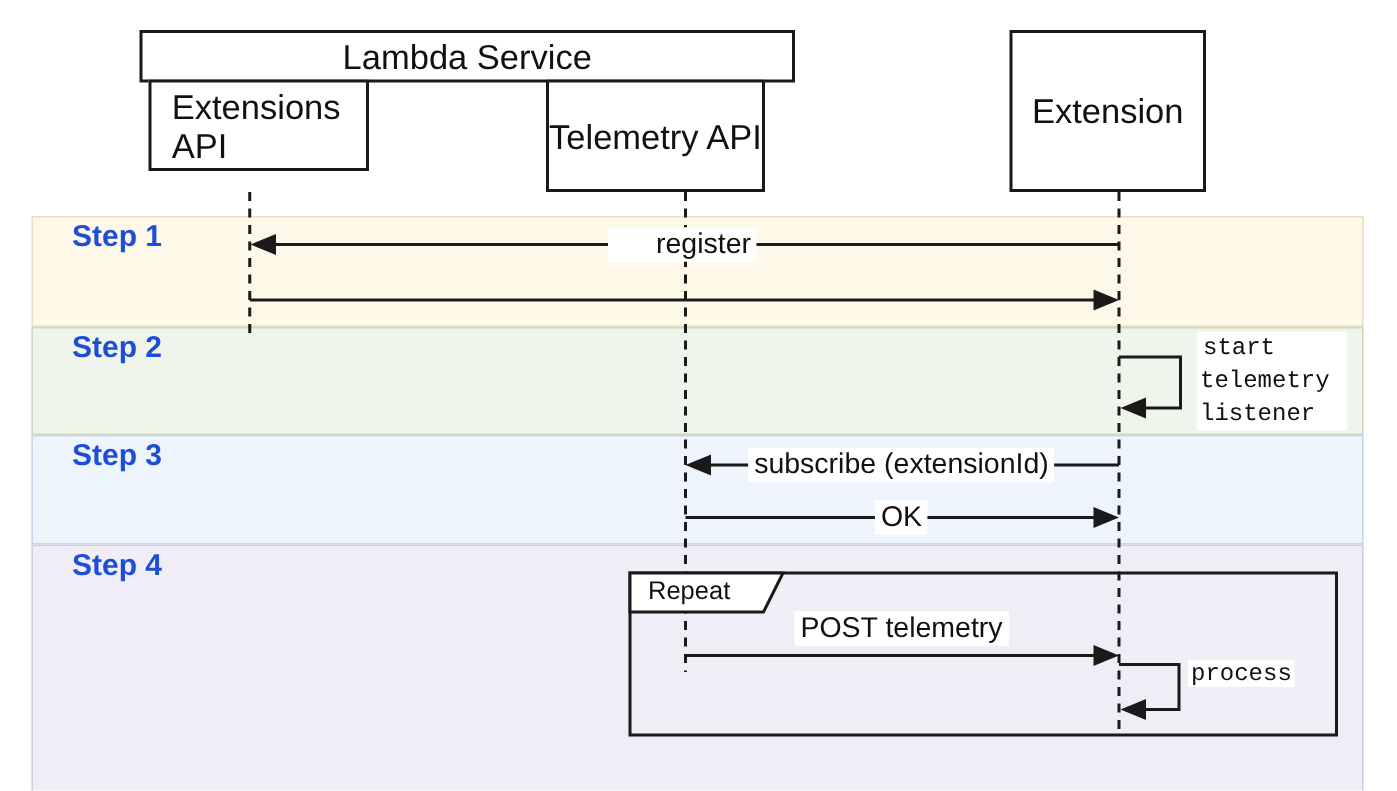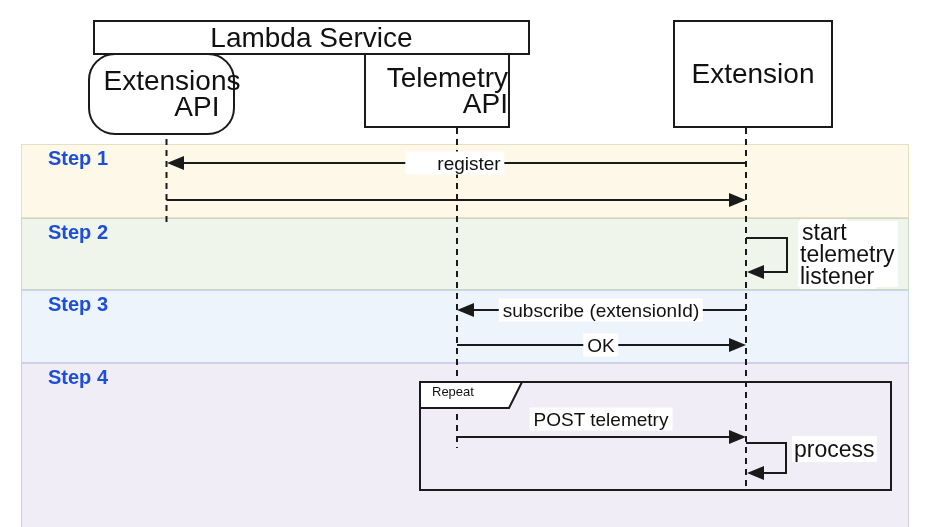--- a/index.html
+++ b/index.html
@@ -28,47 +28,48 @@
     color:#1d4ed8;
     white-space:nowrap;
   }
   
   .actor{
     position:absolute;
     background:#ffffff;
     border:2px solid #1a1a1a;
     box-sizing:border-box;
     display:flex;align-items:center;justify-content:center;
-    text-align:right;
-    font-size:28px;line-height:26px;
+    text-align:left;
+    font-size:23px;line-height:26px;
     color:#111;
   }
   .actor .wrap-narrow{display:block;width:116px;margin:0 auto;}
   
   svg.strokes{position:absolute;left:0;top:0;}
   
   .msg{
     position:absolute;
     transform:translate(-50%,-50%);
     background:#ffffff;
     padding:1px 4px;
     font-size:19px;line-height:21px;
     white-space:nowrap;
     color:#111;
   }
   .side-note{
     position:absolute;
-    font-size:23px;line-height:22px;
+    font-size:16px;line-height:22px;
     color:#111;
+    font-family:Liberation Mono, monospace;
   }
   .side-note span{background:#ffffff;padding:0 2px;}
   .note-wrap{display:block;width:96px;}
   .frag-label{
     position:absolute;
-    font-size:13px;
+    font-size:17px;
     color:#111;
     white-space:nowrap;
   }
 </style>
 </head>
 <body>
 
 <div class="canvas">
 
   <div class="band" style="top: 144px; height: 74px; background: rgb(253, 248, 232); border-color: rgb(230, 223, 193);">
@@ -118,27 +119,27 @@
       <polygon points="746,437 729,430 729,444" stroke="none"></polygon>
 
       <path d="M746 443 H786 V473 H761" fill="none"></path>
       <polygon points="747,473 764,466 764,480" stroke="none"></polygon>
     </g>
   </svg>
 
   <div class="actor" style="left:93px;top:20px;width:437px;height:35px;">
     <span>Lambda Service</span>
   </div>
-  <div class="actor" style="left:88px;top:53px;width:147px;height:82px;border-radius:27px;">
+  <div class="actor" style="left:99px;top:53px;width:147px;height:61px;">
     <span class="wrap-narrow">Extensions API</span>
   </div>
   <div class="actor" style="left:364px;top:53px;width:146px;height:75px;">
     <span>Telemetry API</span>
   </div>
-  <div class="actor" style="left:673px;top:20px;width:160px;height:108px;">
+  <div class="actor" style="left:673px;top:20px;width:131px;height:108px;">
     <span>Extension</span>
   </div>
 
   <div class="msg" style="left:455px;top:163px;padding-left:32px;">register</div>
   <div class="msg" style="left:601px;top:310px;">subscribe (extensionId)</div>
   <div class="msg" style="left:601px;top:345px;">OK</div>
   <div class="msg" style="left:601px;top:419px;">POST telemetry</div>
 
   <div class="frag-label" style="left:432px;top:384px;">Repeat</div>
 

